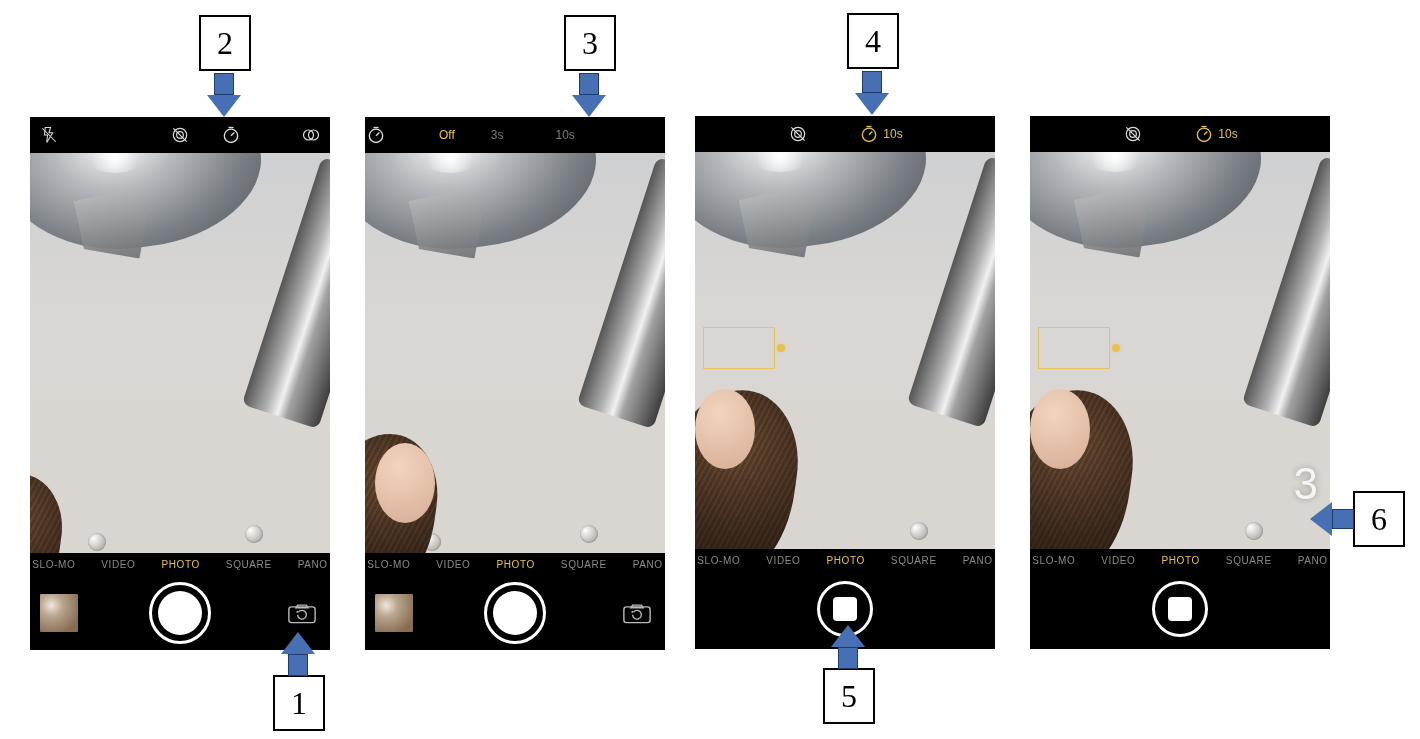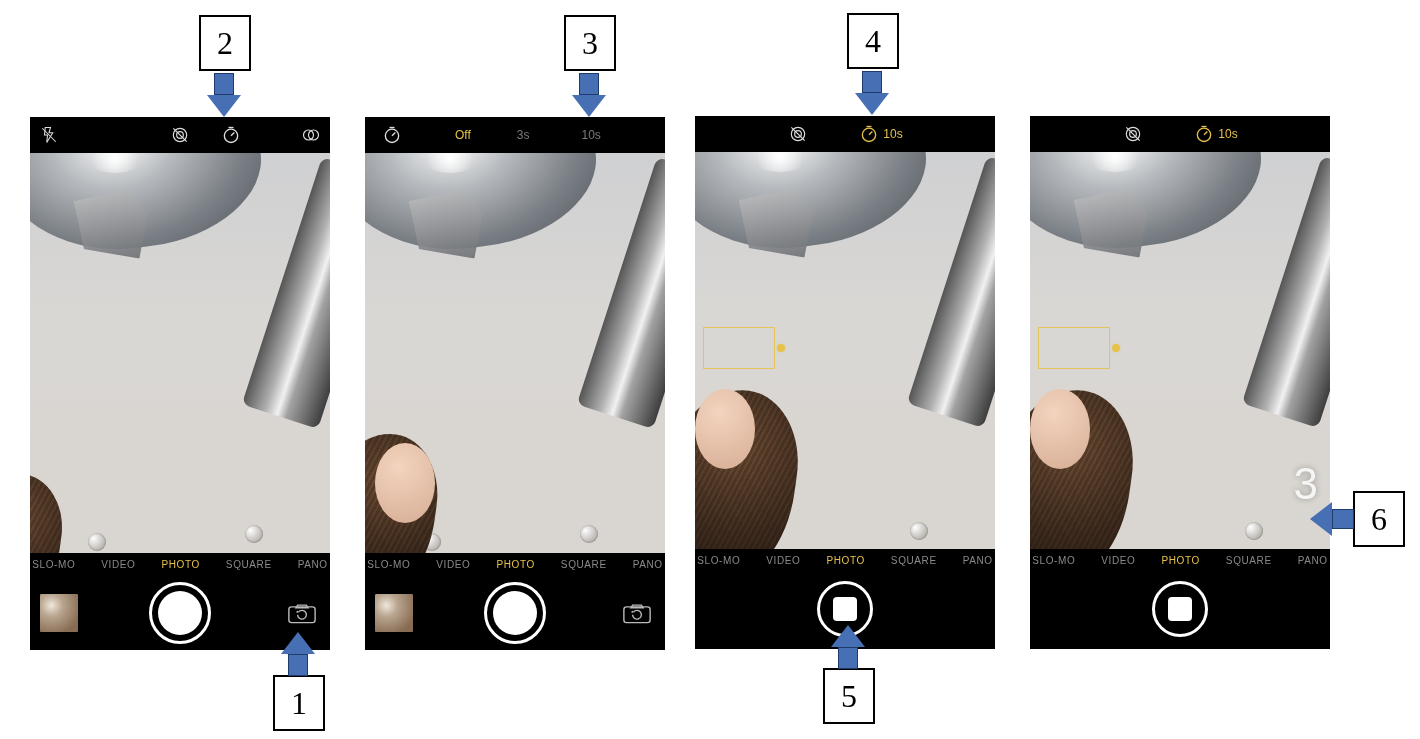--- a/index.html
+++ b/index.html
@@ -30,21 +30,21 @@
     display: flex;
     align-items: center;
     justify-content: space-between;
     padding: 0 8px;
     box-sizing: border-box;
     position: relative;
   }
   .topbar.options {
     justify-content: flex-start;
     gap: 22px;
-    padding-left: 16px;
+    padding-left: 0;
   }
   .timer-sec {
     font-size: 12px;
     color: #7a7a7a;
     cursor: pointer;
   }
   .timer-off { font-size: 12px; color: #e6c24b; cursor: pointer; }
 
   .icon-slot { width: 22px; height: 22px; display:flex; align-items:center; justify-content:center; color:#fff; }
 
@@ -372,21 +372,21 @@
   <div class="phone" style="left:365px; top:117px">
     <div class="topbar options">
       <span class="icon-slot">
         <svg viewBox="0 0 24 24" width="20" height="20">
             <circle cx="12" cy="13" r="8" fill="none" stroke="#ddd" stroke-width="1.6"></circle>
             <line x1="12" y1="13" x2="16" y2="9" stroke="#ddd" stroke-width="1.6"></line>
             <line x1="9" y1="3" x2="15" y2="3" stroke="#ddd" stroke-width="1.6"></line>
           </svg>
       </span>
       <span class="timer-off" style="margin-left:30px">Off</span>
-      <span class="timer-sec" style="margin-left:24px">3s</span>
+      <span class="timer-sec" style="margin-left:14px">3s</span>
       <span class="timer-sec" style="margin-left:30px">10s</span>
     </div>
 
     <div class="viewfinder">
       <div class="vf-bg"></div>
       <div class="lamp"></div>
       <div class="lamp-highlight"></div>
       <div class="bracket"></div>
       <div class="rod"></div>
       <div class="ceiling-dot" style="left:58px; top:380px"></div>

